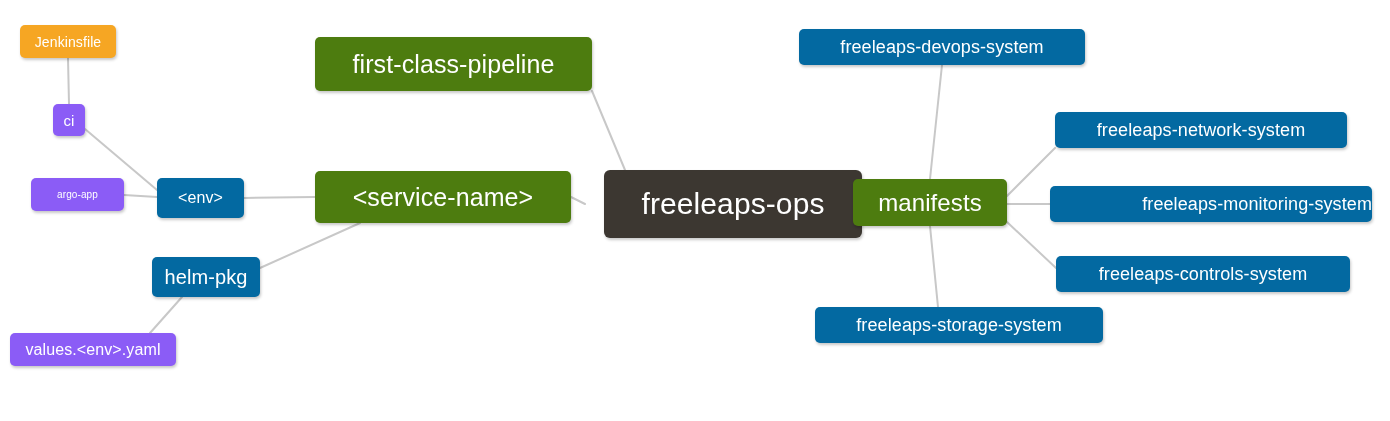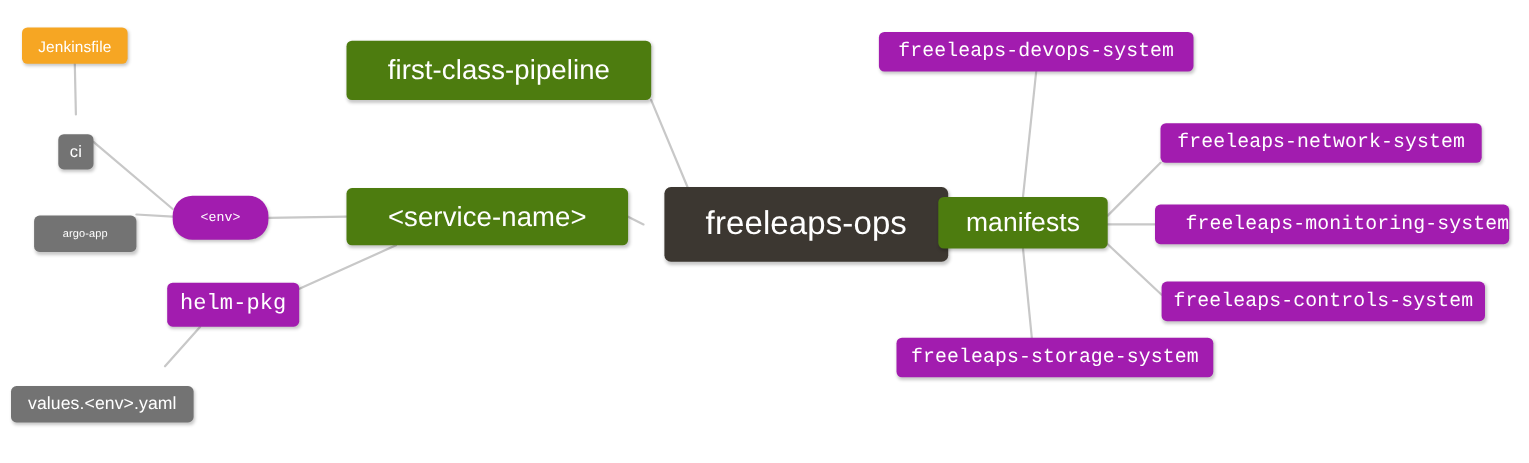--- a/index.html
+++ b/index.html
@@ -39,29 +39,27 @@
   }
   .node-root {
     background: #3c3731;
     border-radius: 6px;
     font-size: 30px;
   }
   .node-blue {
     background: #4d7c0f;
   }
   .node-green {
-    background: #a21caf;
-    font-family: Liberation Mono, monospace;
+    background: #0369a1;
   }
   .node-orange {
     background: #f6a623;
   }
   .node-red {
-    background: #737373;
-    margin-top: 18px;
+    background: #8b5cf6;
   }
   .lbl {
     display: block;
     line-height: 1;
   }
 </style>
 </head>
 <body style="background: rgb(255, 255, 255);">
 
 <div id="mindmap" style="background: rgb(255, 255, 255);">
@@ -88,33 +86,33 @@
   <div id="node-layer">
       <div class="node node-root" style="left: 585px; top: 170px; width: 258px; height: 68px; font-size: 30px; margin-left: 19px;">
         <span class="lbl">freeleaps-ops</span>
       </div>
       <div class="node node-blue" style="left: 315px; top: 171px; width: 256px; height: 52px; font-size: 25px;">
         <span class="lbl">&lt;service-name&gt;</span>
       </div>
       <div class="node node-blue" style="left: 315px; top: 37px; width: 277px; height: 54px; font-size: 25px;">
         <span class="lbl">first-class-pipeline</span>
       </div>
-      <div class="node node-green" style="left: 157px; top: 178px; width: 87px; height: 40px; font-size: 12px; border-radius: 18px;">
+      <div class="node node-green" style="left: 157px; top: 178px; width: 87px; height: 40px; font-size: 16px;">
         <span class="lbl">&lt;env&gt;</span>
       </div>
       <div class="node node-red" style="left: 53px; top: 104px; width: 32px; height: 32px; font-size: 15px;">
         <span class="lbl">ci</span>
       </div>
       <div class="node node-orange" style="left: 20px; top: 25px; width: 96px; height: 33px; font-size: 14px;">
         <span class="lbl">Jenkinsfile</span>
       </div>
       <div class="node node-red" style="left: 31px; top: 178px; width: 93px; height: 33px; font-size: 10px;">
         <span class="lbl">argo-app</span>
       </div>
-      <div class="node node-green" style="left: 152px; top: 257px; width: 120px; height: 40px; font-size: 20px;">
+      <div class="node node-green" style="left: 152px; top: 257px; width: 108px; height: 40px; font-size: 20px;">
         <span class="lbl">helm-pkg</span>
       </div>
       <div class="node node-red" style="left: 10px; top: 333px; width: 166px; height: 33px; font-size: 16px;">
         <span class="lbl">values.&lt;env&gt;.yaml</span>
       </div>
       <div class="node node-blue" style="left: 853px; top: 179px; width: 154px; height: 47px; font-size: 24px;">
         <span class="lbl">manifests</span>
       </div>
       <div class="node node-green" style="left: 799px; top: 29px; width: 286px; height: 36px; font-size: 18px;">
         <span class="lbl">freeleaps-devops-system</span>

